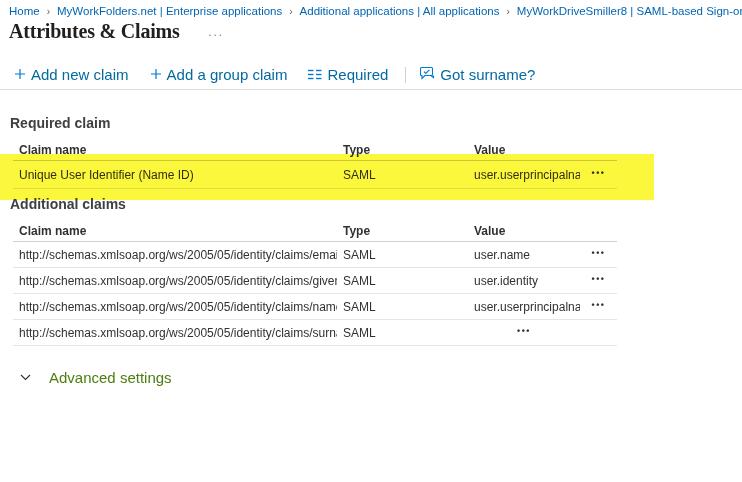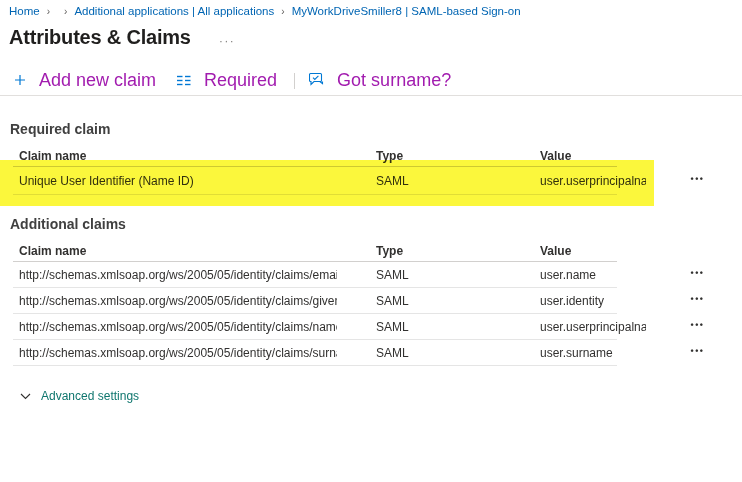--- a/index.html
+++ b/index.html
@@ -5,79 +5,88 @@
   * { margin:0; padding:0; box-sizing:border-box; }
   html,body { width:742px; height:482px; background:#fff; overflow:hidden; }
   body { font-family:"Liberation Sans", sans-serif; color:#323130; }
 
   
   .breadcrumb { padding:5px 8px 0 9px; font-size:11.5px; white-space:nowrap; overflow:hidden; display:flex; align-items:center; }
   .crumb { color:#0065b3; text-decoration:none; cursor:pointer; }
   .crumb-sep { color:#605e5c; font-size:10px; padding:0 7px; }
 
   
-  .title-row { display:flex; align-items:center; margin:9px 0 0 9px; }
+  .title-row { display:flex; align-items:center; margin:3px 0 0 9px;font-family:Liberation Serif, serif; }
   .page-title { font-size:20px; font-weight:700; letter-spacing:-0.2px; color:#201f1e; }
   .title-more { color:#8a8886; font-size:13px; letter-spacing:1px; margin-left:28px; margin-top:6px; cursor:pointer; }
 
   
   .toolbar { margin-top:17px; height:30px; display:flex; align-items:center; padding-left:14px; border-bottom:1px solid #e1dfdd; }
-  .tb-item { display:flex; align-items:center; gap:13px; font-size:18px; color:#a21caf; background:none; border:none; font-family:inherit; cursor:pointer; margin-right:21px; }
+  .tb-item { display:flex; align-items:center; gap:5px; font-size:15px; color:#0369a1; background:none; border:none; font-family:inherit; cursor:pointer; margin-right:21px; }
   .tb-divider { width:1px; height:16px; background:#d2d0ce; margin:0 14px 0 -4px; }
   .plus-icon, .columns-icon, .feedback-icon { display:inline-block; }
 
   
   .section-title { margin:25px 0 0 10px; font-size:14px; color:#404040; }
-  .section-title.additional { margin-top:21px; }
+  .section-title.additional { margin-top:7px; }
 
   
   .claims-table { margin:9px 0 0 13px; width:604px; position:relative; }
-  .trow { display:grid; grid-template-columns:324px 131px 112px 37px; align-items:center;gap:33px; }
+  .trow { display:grid; grid-template-columns:324px 131px 112px 37px; align-items:center; }
   .thead { height:21px; border-bottom:1px solid #d2d0ce; font-weight:700; font-size:12px; color:#323130; }
   .tbody-row { border-bottom:1px solid #e5e5e5; cursor:pointer; }
   .req-row { height:28px; }
   .add-row { height:26px; }
   .cell { padding-left:6px; font-size:12px; color:#323130; white-space:nowrap; overflow:hidden; }
   .menu-btn { background:none; border:none; color:#323130; font-size:9px; letter-spacing:1.5px; font-weight:700; cursor:pointer; text-align:center; padding:0 0 4px 0; font-family:inherit; }
 
   
   .highlight {
     position:absolute; left:-13px; top:14px; width:654px; height:46px;
     background:#fbf73c; mix-blend-mode:multiply; pointer-events:none;
   }
 
   
-  .advanced { display:flex; align-items:center; gap:10px; margin:23px 0 0 20px; font-size:12px; color:#0f766e; cursor:pointer; background:none; border:none; font-family:inherit; }
+  .advanced { display:flex; align-items:center; gap:18px; margin:23px 0 0 20px; font-size:15px; color:#4d7c0f; cursor:pointer; background:none; border:none; font-family:inherit; }
 </style>
 </head>
 <body>
 
 <nav class="breadcrumb">
   <a class="crumb">Home</a>
   <span class="crumb-sep">›</span>
+  <a class="crumb">MyWorkFolders.net | Enterprise applications</a>
   <span class="crumb-sep">›</span>
   <a class="crumb">Additional applications | All applications</a>
   <span class="crumb-sep">›</span>
   <a class="crumb">MyWorkDriveSmiller8 | SAML-based Sign-on</a>
 
 </nav>
 
 <div class="title-row">
   <h1 class="page-title">Attributes &amp; Claims</h1>
   <span class="title-more">···</span>
 </div>
 
 <div class="toolbar">
   <button class="tb-item">
     <span class="plus-icon">
       <svg width="12" height="12" viewBox="0 0 12 12">
           <path d="M6 1v10M1 6h10" stroke="#0078d4" stroke-width="1.2" fill="none"></path>
         </svg>
     </span>
     <span>Add new claim</span>
+  </button>
+  <button class="tb-item">
+    <span class="plus-icon">
+      <svg width="12" height="12" viewBox="0 0 12 12">
+          <path d="M6 1v10M1 6h10" stroke="#0078d4" stroke-width="1.2" fill="none"></path>
+        </svg>
+    </span>
+    <span>Add a group claim</span>
   </button>
   <button class="tb-item">
     <span class="columns-icon">
       <svg width="14" height="11" viewBox="0 0 14 11">
         <g stroke="#0078d4" stroke-width="1.4">
           <line x1="0" y1="1.5" x2="5.5" y2="1.5"></line>
             <line x1="0" y1="5.5" x2="5.5" y2="5.5"></line>
             <line x1="0" y1="9.5" x2="5.5" y2="9.5"></line>
           <line x1="8" y1="1.5" x2="13.5" y2="1.5"></line>
             <line x1="8" y1="5.5" x2="13.5" y2="5.5"></line>
@@ -145,21 +154,20 @@
   <div class="trow tbody-row add-row">
     <div class="cell">http://schemas.xmlsoap.org/ws/2005/05/identity/claims/name</div>
     <div class="cell">SAML</div>
     <div class="cell">user.userprincipalname</div>
     <button class="menu-btn">•••</button>
   </div>
 
   <div class="trow tbody-row add-row">
     <div class="cell">http://schemas.xmlsoap.org/ws/2005/05/identity/claims/surname</div>
     <div class="cell">SAML</div>
-    <div class="cell">user.surname</div>
     <button class="menu-btn">•••</button>
   </div>
 </div>
 
 <button class="advanced">
   <span style="display:inline-flex;">
     <svg width="11" height="7" viewBox="0 0 11 7" fill="none">
         <path d="M1 1l4.5 4.5L10 1" stroke="#323130" stroke-width="1.1"></path>
       </svg>
   </span>

